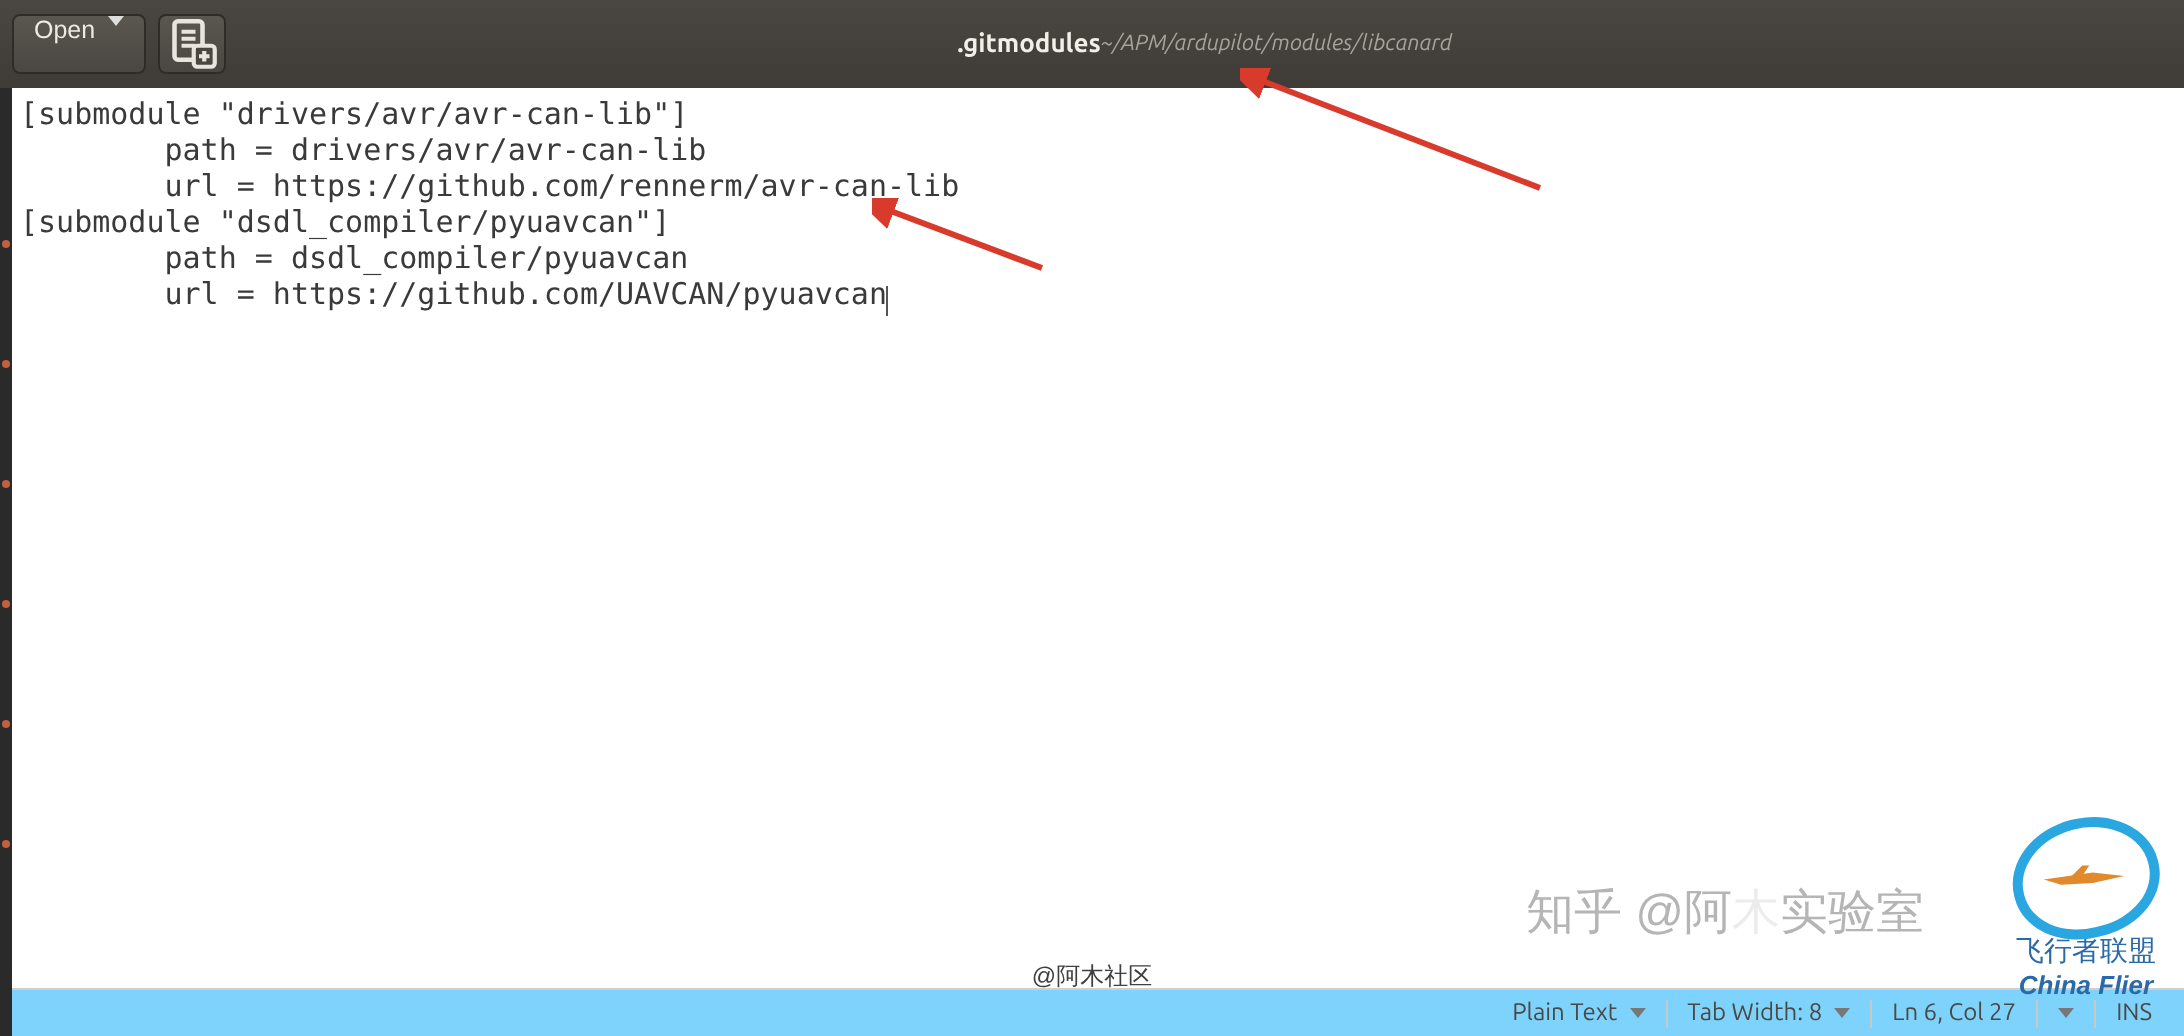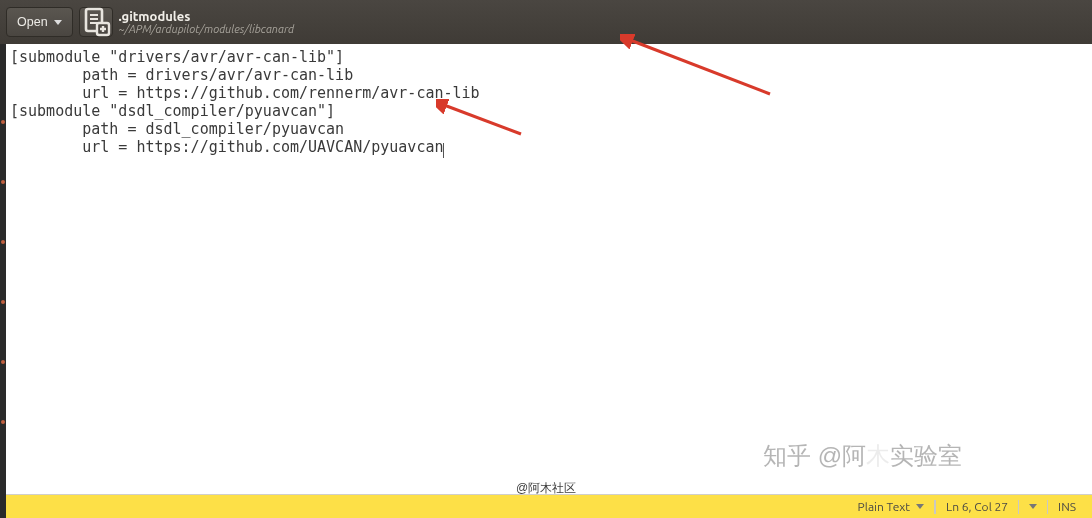--- a/index.html
+++ b/index.html
@@ -9,27 +9,27 @@
   .desktop-strip { position:absolute; left:0; top:0; width:6px; height:100%; background:#2a2a2a; z-index:5;}
   .desktop-dot { width:4px;height:4px;border-radius:50%;background:#c06040;position:absolute;left:1px;}
   
   .headerbar {
     height: 44px; width: 100%;
     background: linear-gradient(to bottom,#4a4641 0%,#3f3b36 100%);
     display:flex; align-items:center; padding:0 6px; gap:6px;
     color:#e6e3de; position:relative; z-index:10;
   }
   .hb-left, .hb-right { display:flex; align-items:center; gap:6px; }
-  .hb-center { flex:1; display:flex; flex-direction:column; align-items:flex-start; justify-content:center; line-height:1.1; }
+  .hb-center { flex:1; display:flex; flex-direction:row; align-items:center; justify-content:center; line-height:1.1; }
   .hb-title { font-size:13px; font-weight:600; color:#f2efe9;}
   .hb-sub  { font-size:11px; color:#a7a39b;font-style:italic;}
   .hb-btn {
     height:30px; padding:0 10px; border:1px solid #2f2c27; border-radius:4px;
     background:linear-gradient(to bottom,#5a5650,#4a4641);
-    color:#eceae5; font-size:12.5px; display:flex; align-items:center; gap:6px;
+    color:#eceae5; font-size:12.5px; display:flex; gap:6px;
     cursor:pointer;
   }
   .hb-iconbtn { width:34px; justify-content:center; padding:0; }
   .winctl { display:flex; align-items:center; gap:6px; margin-left:8px;}
   .winctl .circ { width:16px;height:16px;border-radius:50%; border:1px solid #2a2723; background:#5a564f; display:flex;align-items:center;justify-content:center;}
   .winctl .circ.close{ background:radial-gradient(circle at 35% 30%,#f08a57,#d45a1f);}
   .winctl svg{ width:9px;height:9px; }
   .chev { width:0;height:0;border-left:4px solid transparent;border-right:4px solid transparent;border-top:5px solid #ddd;}
   
   .editor {
@@ -37,21 +37,21 @@
     font-family: "Ubuntu Mono","DejaVu Sans Mono","Courier New",monospace;
     font-size:15px; line-height:18px; color:#3a3a3a; overflow:hidden;
   }
   .editor pre { padding:4px 4px; white-space:pre; }
   .caret {
     display:inline-block; width:1px; height:15px; background:#555; vertical-align:text-bottom;
     transform:translateY(2px);
   }
   
   .statusbar {
-    height:24px; background:#fde047; border-top:1px solid #d0cfcb;
+    height:24px; background:#7dd3fc; border-top:1px solid #d0cfcb;
     display:flex; align-items:center; justify-content:flex-end; gap:0;
     font-size:12px; color:#4a4945; padding:0 6px;
   }
   .statusbar .cell { padding:0 10px; display:flex; align-items:center; gap:6px; height:100%; }
   .statusbar .sep { width:1px; height:14px; background:#c9c8c4;}
   .statusbar .chev { border-top-color:#777;}
   .statusbar .right-anchor{ margin-left:auto;}
   
   .arrow { position:absolute; z-index:20; }
   
@@ -136,32 +136,46 @@
       </defs>
     <line x1="150" y1="60" x2="10" y2="6" stroke="#d83a2b" stroke-width="3" marker-end="url(#ah1)"></line>
   </svg>
 
   <div class="statusbar">
     <div class="cell right-anchor">
       <span>Plain Text</span>
       <span class="chev"></span>
     </div>
     <div class="sep"></div>
+    <div class="cell">
+      <span>Tab Width: 8</span>
+      <span class="chev"></span>
+    </div>
     <div class="sep"></div>
     <div class="cell">
       <span>Ln 6, Col 27</span>
     </div>
     <div class="sep"></div>
     <div class="cell">
       <span class="chev"></span>
     </div>
     <div class="sep"></div>
     <div class="cell">
       <span>INS</span>
     </div>
   </div>
 
   <div class="wm-center">@阿木社区</div>
   <div class="wm-right-zh">
     <span>知乎 @阿</span><span style="opacity:.25">木</span><span>实验室</span>
   </div>
+  <div class="logo-box">
+    <div class="ring">
+      <svg class="plane" viewBox="0 0 50 16">
+        <path d="M2 10 L30 6 L48 8 L30 12 L12 13 Z" fill="#e08a2c"></path>
+        <path d="M18 8 L24 2 L28 2 L24 8 Z" fill="#e08a2c"></path>
+      </svg>
+    </div>
+    <div class="cn">飞行者联盟</div>
+    <div class="en">China Flier</div>
+  </div>
 
 </div>
 
 </body></html>

